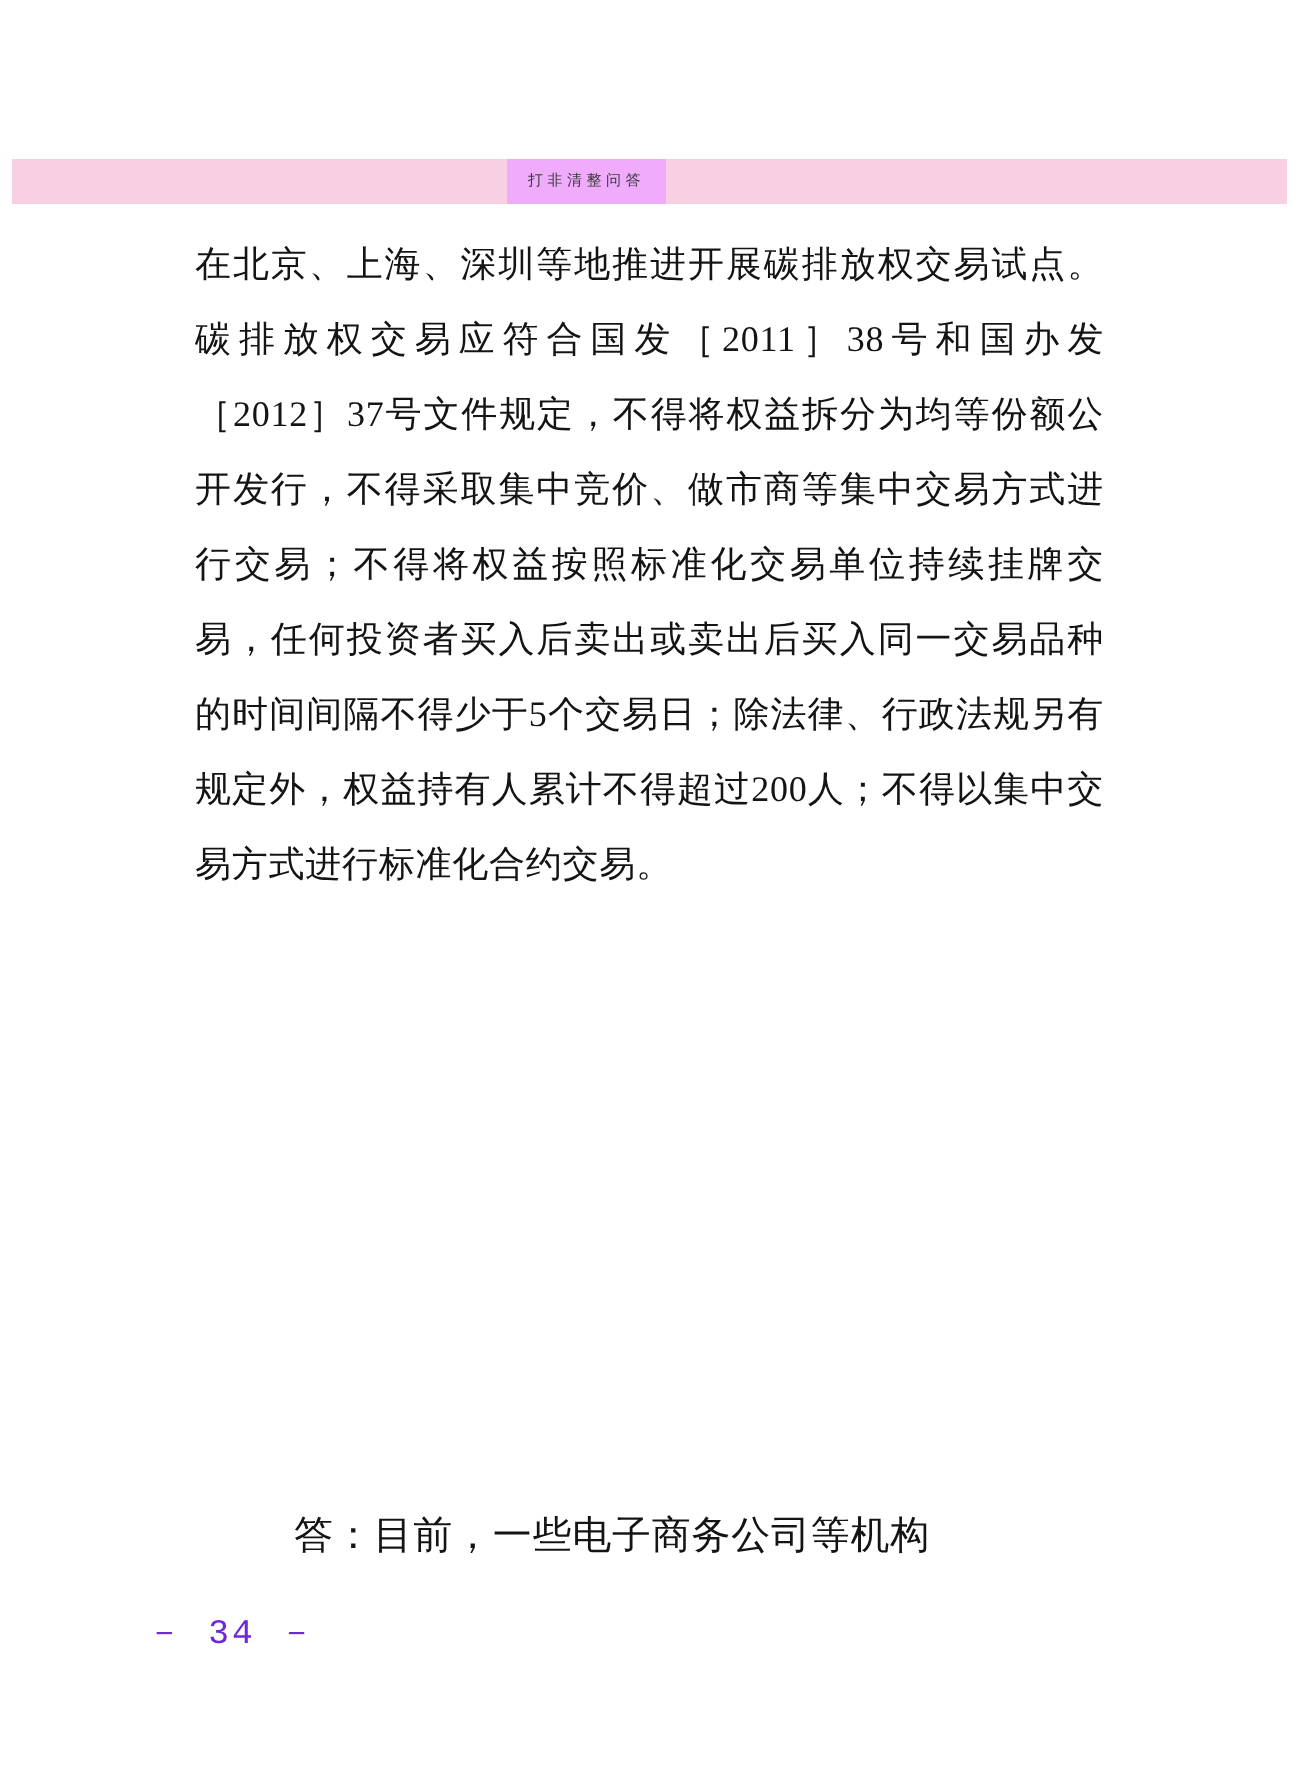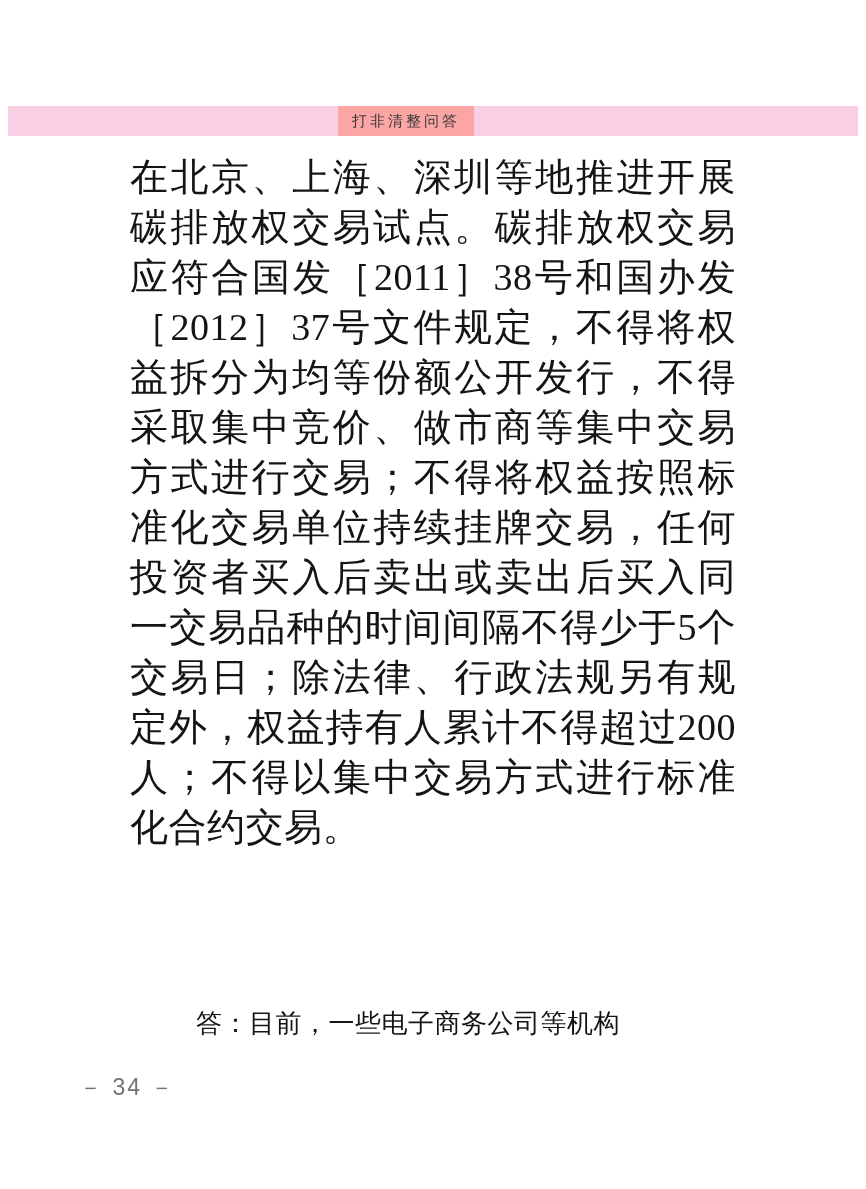--- a/index.html
+++ b/index.html
@@ -36,39 +36,39 @@
   .band-fill {
     flex: 1 1 auto;
     height: 30px;
     background: #f9cfe4;
   }
   .band-title {
     flex: 0 0 auto;
     height: 30px;
     line-height: 30px;
     padding: 0 14px;
-    background: #fca5a5;
+    background: #f0abfc;
     color: #3b3b3b;
     font-family: "DejaVu Sans", "Liberation Sans", sans-serif;
-    font-size: 15px;
+    font-size: 10px;
     letter-spacing: 3px;
     white-space: nowrap;
   }
   .band-left  { width: 330px; flex: 0 0 330px; }
   .band-right { flex: 1 1 auto; }
 
   
   .body-col {
     position: absolute;
     left: 130px;
     top: 152px;
     width: 606px;
   }
   .para {
-    font-size: 38px;
+    font-size: 24px;
     line-height: 50px;
     color: #141414;
     text-align: justify;
     text-justify: inter-ideograph;
     margin: 0;
     letter-spacing: 0.5px;
   }
 
   
   .question-block {
@@ -104,25 +104,25 @@
     margin: 4px;
     text-align: justify;
     text-justify: inter-ideograph;
     text-indent: 62px;
     letter-spacing: 0.5px;
   }
 
   
   .page-number {
     position: absolute;
-    left: 79px;
+    left: 98px;
     top: 1072px;
-    font-family: Liberation Sans, sans-serif;
+    font-family: Liberation Mono, monospace;
     font-size: 23px;
-    color: #737373;
+    color: #6d28d9;
     letter-spacing: 2px;
   }
 </style>
 </head>
 <body>
 
 <div class="page">
 
   <div class="header-band">
     <div class="band-fill band-left"></div>

